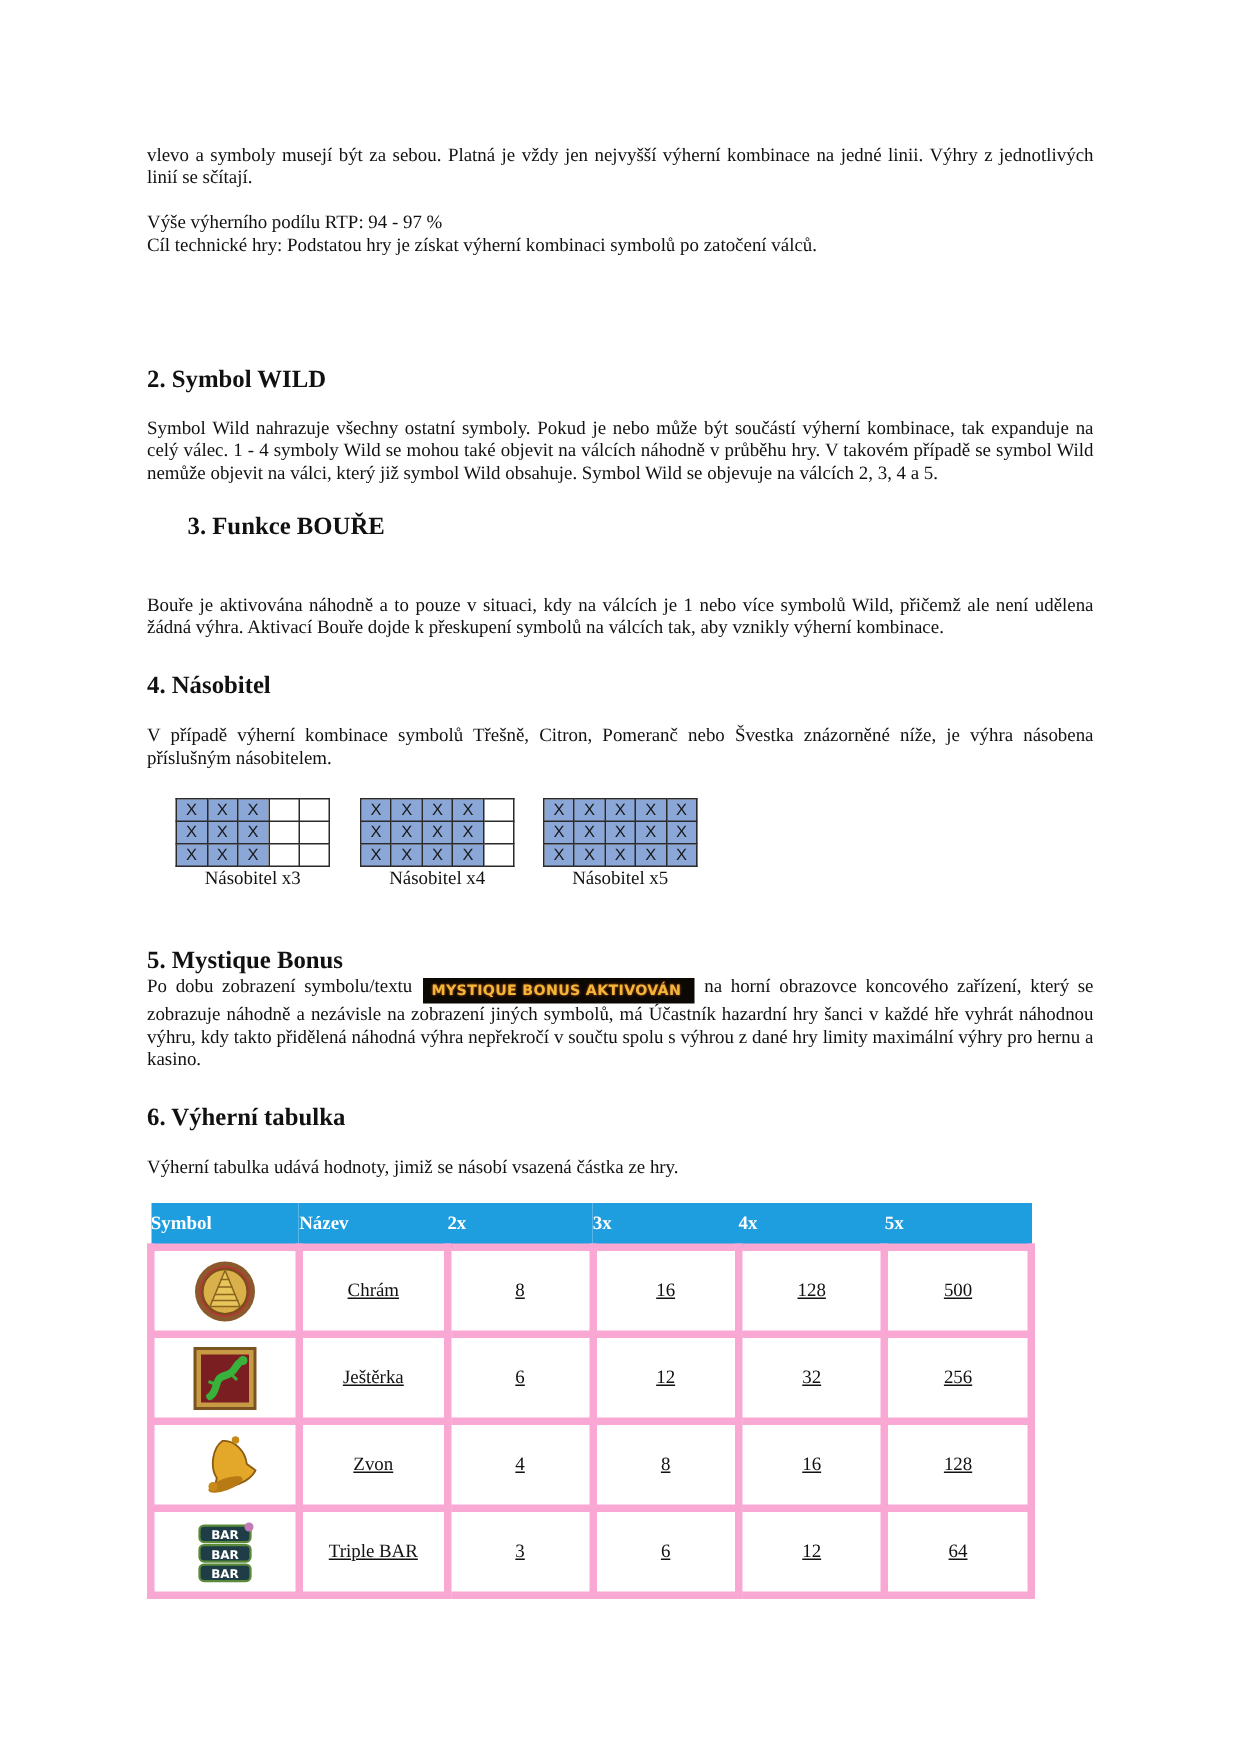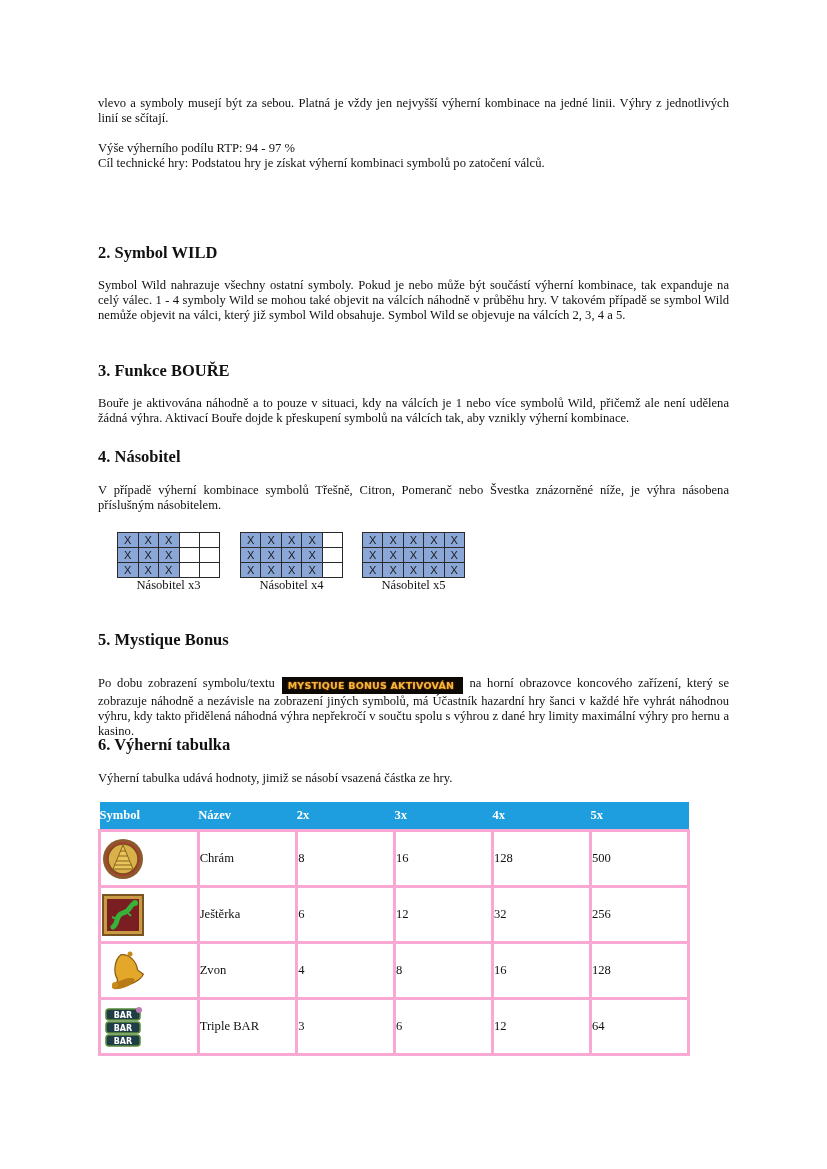--- a/index.html
+++ b/index.html
@@ -22,42 +22,42 @@
 
   .banner { display: inline-block; background: #0c0804; color: #f2b73a; font-family: "DejaVu Sans", sans-serif;
             font-weight: bold; font-size: 9.5px; letter-spacing: 0.2px; padding: 2px 6px; height: 13px;
             line-height: 13px; vertical-align: -2px; text-shadow: 0 0 2px #c25a10; margin: 0 1px; width: 169px;
             text-align: center; }
 
   
   .paytable { position: absolute; left: 98px; top: 802px; border-collapse: collapse; width: 592px; }
   .paytable th { background: #1e9ddf; color: #fff; font-weight: bold; font-size: 12.6px; height: 27px;
                  padding: 0; text-align: left; border: none; }
-  .paytable td { border: 3px solid #f9a8d4; height: 53px; padding: 0; font-size: 12.6px; width: 97px; }
+  .paytable td { border: 5px solid #f9a8d4; height: 53px; padding: 0; text-align: center; font-size: 12.6px; width: 97px; text-decoration: underline; }
   .sym { display: inline-block; width: 44px; height: 44px; vertical-align: middle; }
 </style>
 </head>
 <body>
 
 <div class="blk" style="top:96px;">
   <p class="just">vlevo a symboly musejí být za sebou. Platná je vždy jen nejvyšší výherní kombinace na jedné linii. Výhry z jednotlivých linií se sčítají.</p>
 </div>
 <div class="blk" style="top:141px;">
   <p>Výše výherního podílu RTP: 94 - 97 %</p>
   <p>Cíl technické hry: Podstatou hry je získat výherní kombinaci symbolů po zatočení válců.</p>
 </div>
 
 <div class="blk" style="top:243px;">
   <h2>2. Symbol WILD</h2>
 </div>
 <div class="blk" style="top:278px;">
   <p class="just">Symbol Wild nahrazuje všechny ostatní symboly. Pokud je nebo může být součástí výherní kombinace, tak expanduje na celý válec. 1 - 4 symboly Wild se mohou také objevit na válcích náhodně v průběhu hry. V takovém případě se symbol Wild nemůže objevit na válci, který již symbol Wild obsahuje. Symbol Wild se objevuje na válcích 2, 3, 4 a 5.</p>
 </div>
 
-<div class="blk" style="top:361px;">
+<div class="blk" style="top:341px;margin-left:27px;">
   <h2>3. Funkce BOUŘE</h2>
 </div>
 <div class="blk" style="top:396px;">
   <p class="just">Bouře je aktivována náhodně a to pouze v situaci, kdy na válcích je 1 nebo více symbolů Wild, přičemž ale není udělena žádná výhra. Aktivací Bouře dojde k přeskupení symbolů na válcích tak, aby vznikly výherní kombinace.</p>
 </div>
 
 <div class="blk" style="top:447px;">
   <h2>4. Násobitel</h2>
 </div>
 <div class="blk" style="top:483px;">
@@ -147,21 +147,21 @@
           <td class="on">X</td>
         </tr>
   </tbody>
     </table>
   <div class="cap">Násobitel x5</div>
 </div>
 
 <div class="blk" style="top:630px;">
   <h2>5. Mystique Bonus</h2>
 </div>
-<div class="blk" style="top:650px;margin-top:26px;">
+<div class="blk" style="top:650px;">
   <p class="just"><span>Po dobu zobrazení symbolu/textu</span> <span class="banner">MYSTIQUE BONUS AKTIVOVÁN</span> <span>na horní obrazovce koncového zařízení, který se zobrazuje náhodně a nezávisle na zobrazení jiných symbolů, má Účastník hazardní hry šanci v každé hře vyhrát náhodnou výhru, kdy takto přidělená náhodná výhra nepřekročí v součtu spolu s výhrou z dané hry limity maximální výhry pro hernu a kasino.</span></p>
 </div>
 
 <div class="blk" style="top:735px;">
   <h2>6. Výherní tabulka</h2>
 </div>
 <div class="blk" style="top:771px;">
   <p>Výherní tabulka udává hodnoty, jimiž se násobí vsazená částka ze hry.</p>
 </div>
 

